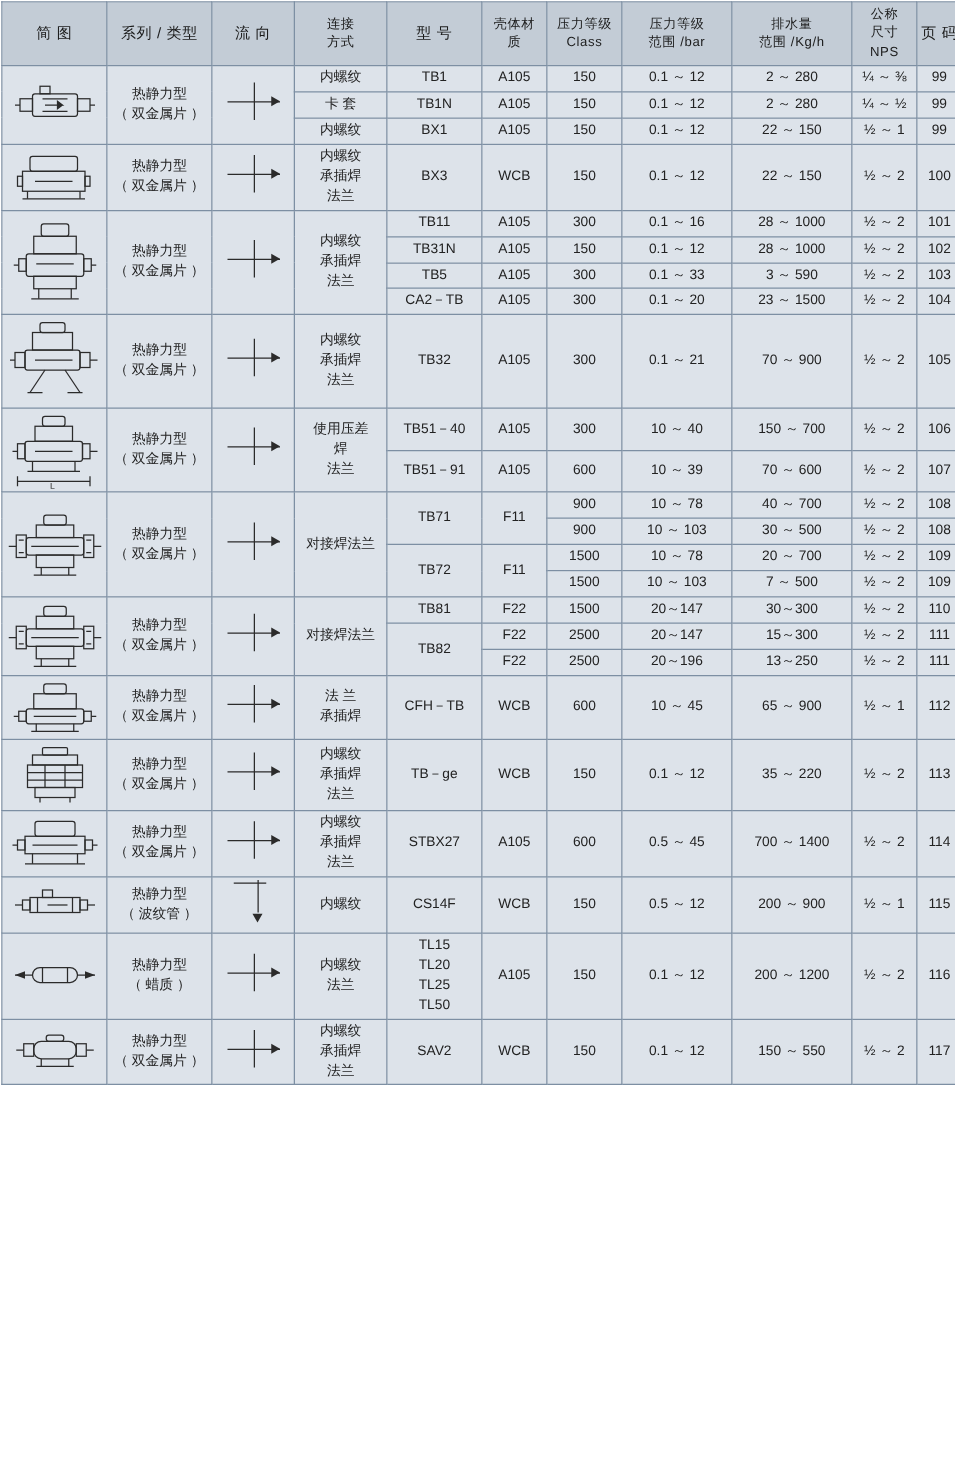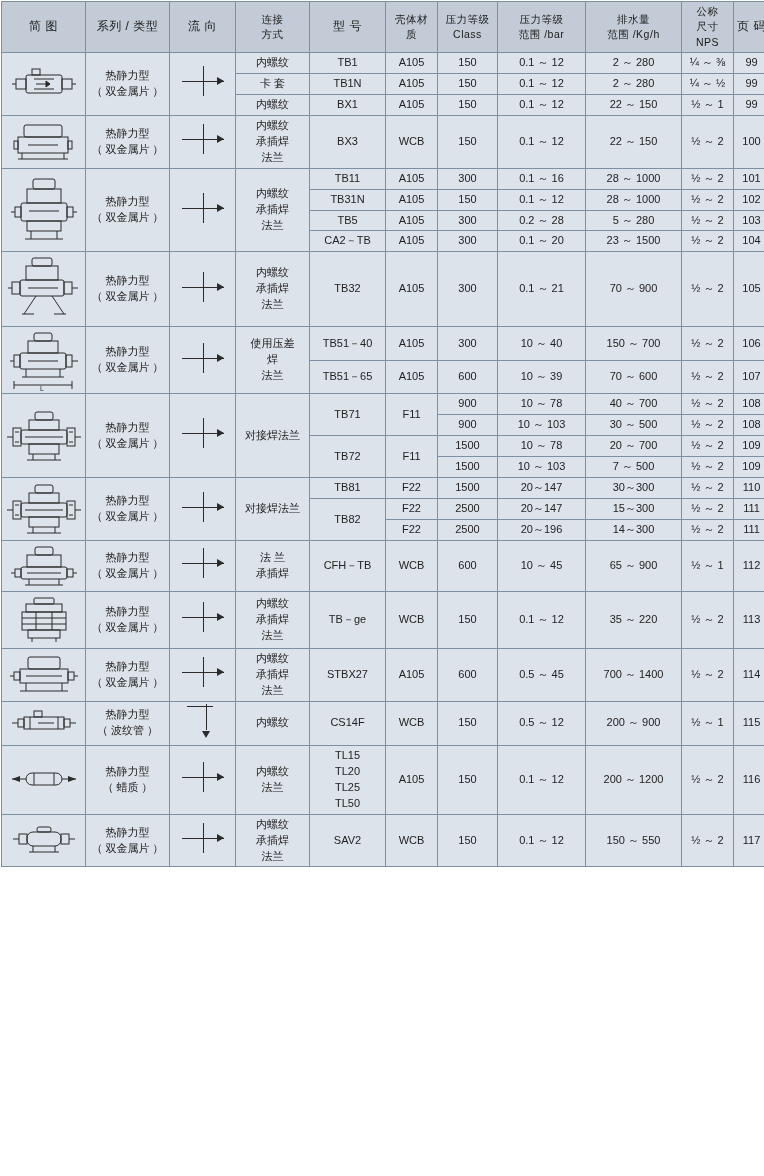--- a/index.html
+++ b/index.html
@@ -296,22 +296,22 @@
         <td>150</td>
         <td>0.1 ～ 12</td>
         <td>28 ～ 1000</td>
         <td>½ ～ 2</td>
         <td>102</td>
       </tr>
       <tr>
         <td>TB5</td>
         <td>A105</td>
         <td>300</td>
-        <td>0.2 ～ 28</td>
-        <td>5 ～ 280</td>
+        <td>0.1 ～ 33</td>
+        <td>3 ～ 590</td>
         <td>½ ～ 2</td>
         <td>103</td>
       </tr>
       <tr>
         <td>CA2－TB</td>
         <td>A105</td>
         <td>300</td>
         <td>0.1 ～ 20</td>
         <td>23 ～ 1500</td>
         <td>½ ～ 2</td>
@@ -392,21 +392,21 @@
         </td>
         <td>TB51－40</td>
         <td>A105</td>
         <td>300</td>
         <td>10 ～ 40</td>
         <td>150 ～ 700</td>
         <td>½ ～ 2</td>
         <td>106</td>
       </tr>
       <tr>
-        <td>TB51－65</td>
+        <td>TB51－91</td>
         <td>A105</td>
         <td>600</td>
         <td>10 ～ 39</td>
         <td>70 ～ 600</td>
         <td>½ ～ 2</td>
         <td>107</td>
       </tr>
       <tr>
         <td class="fig-cell" rowspan="4">
           <svg class="fig-svg" width="78" height="56" viewBox="0 0 78 56">
@@ -518,21 +518,21 @@
         <td>2500</td>
         <td>20～147</td>
         <td>15～300</td>
         <td>½ ～ 2</td>
         <td>111</td>
       </tr>
       <tr>
         <td>F22</td>
         <td>2500</td>
         <td>20～196</td>
-        <td>14～300</td>
+        <td>13～250</td>
         <td>½ ～ 2</td>
         <td>111</td>
       </tr>
       <tr>
         <td class="fig-cell" rowspan="1">
           <svg class="fig-svg" width="70" height="46" viewBox="0 0 70 46">
     <g fill="none" stroke="#2b2b2b" stroke-width="1">
       <rect x="26" y="4" width="18" height="8" rx="2"></rect>
       <rect x="18" y="12" width="34" height="12"></rect>
       <rect x="12" y="24" width="46" height="12" rx="2"></rect>

